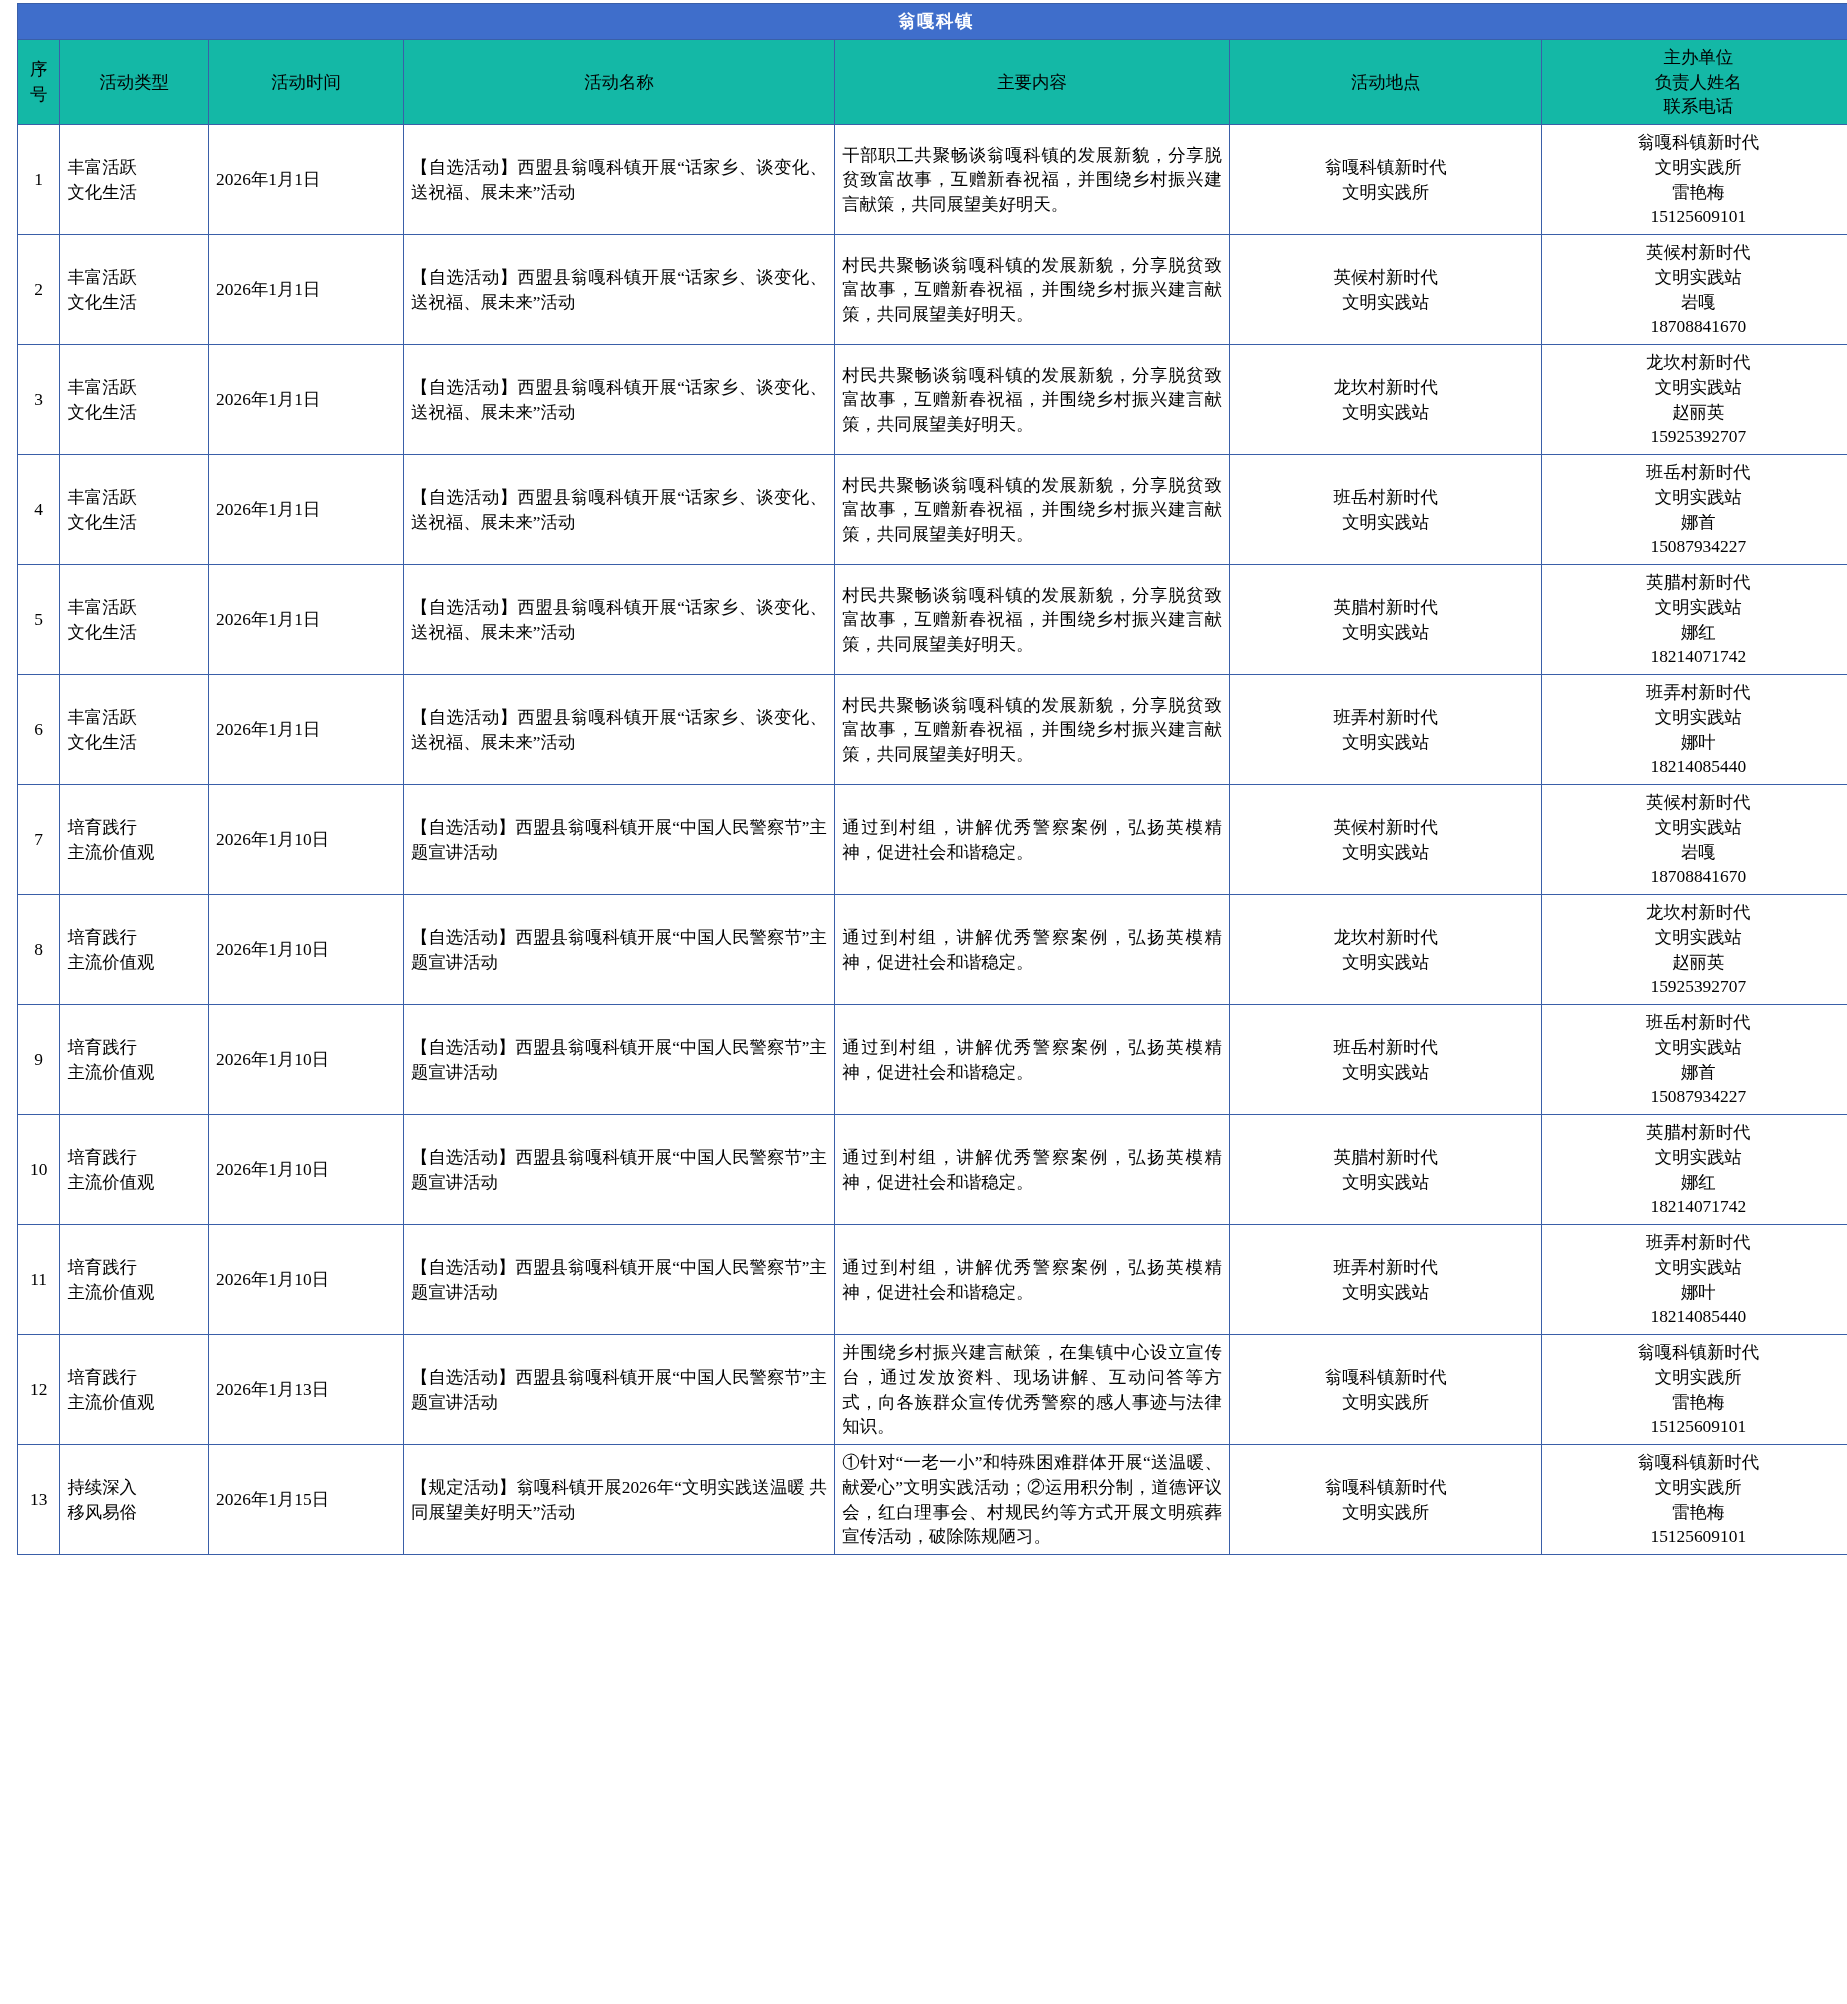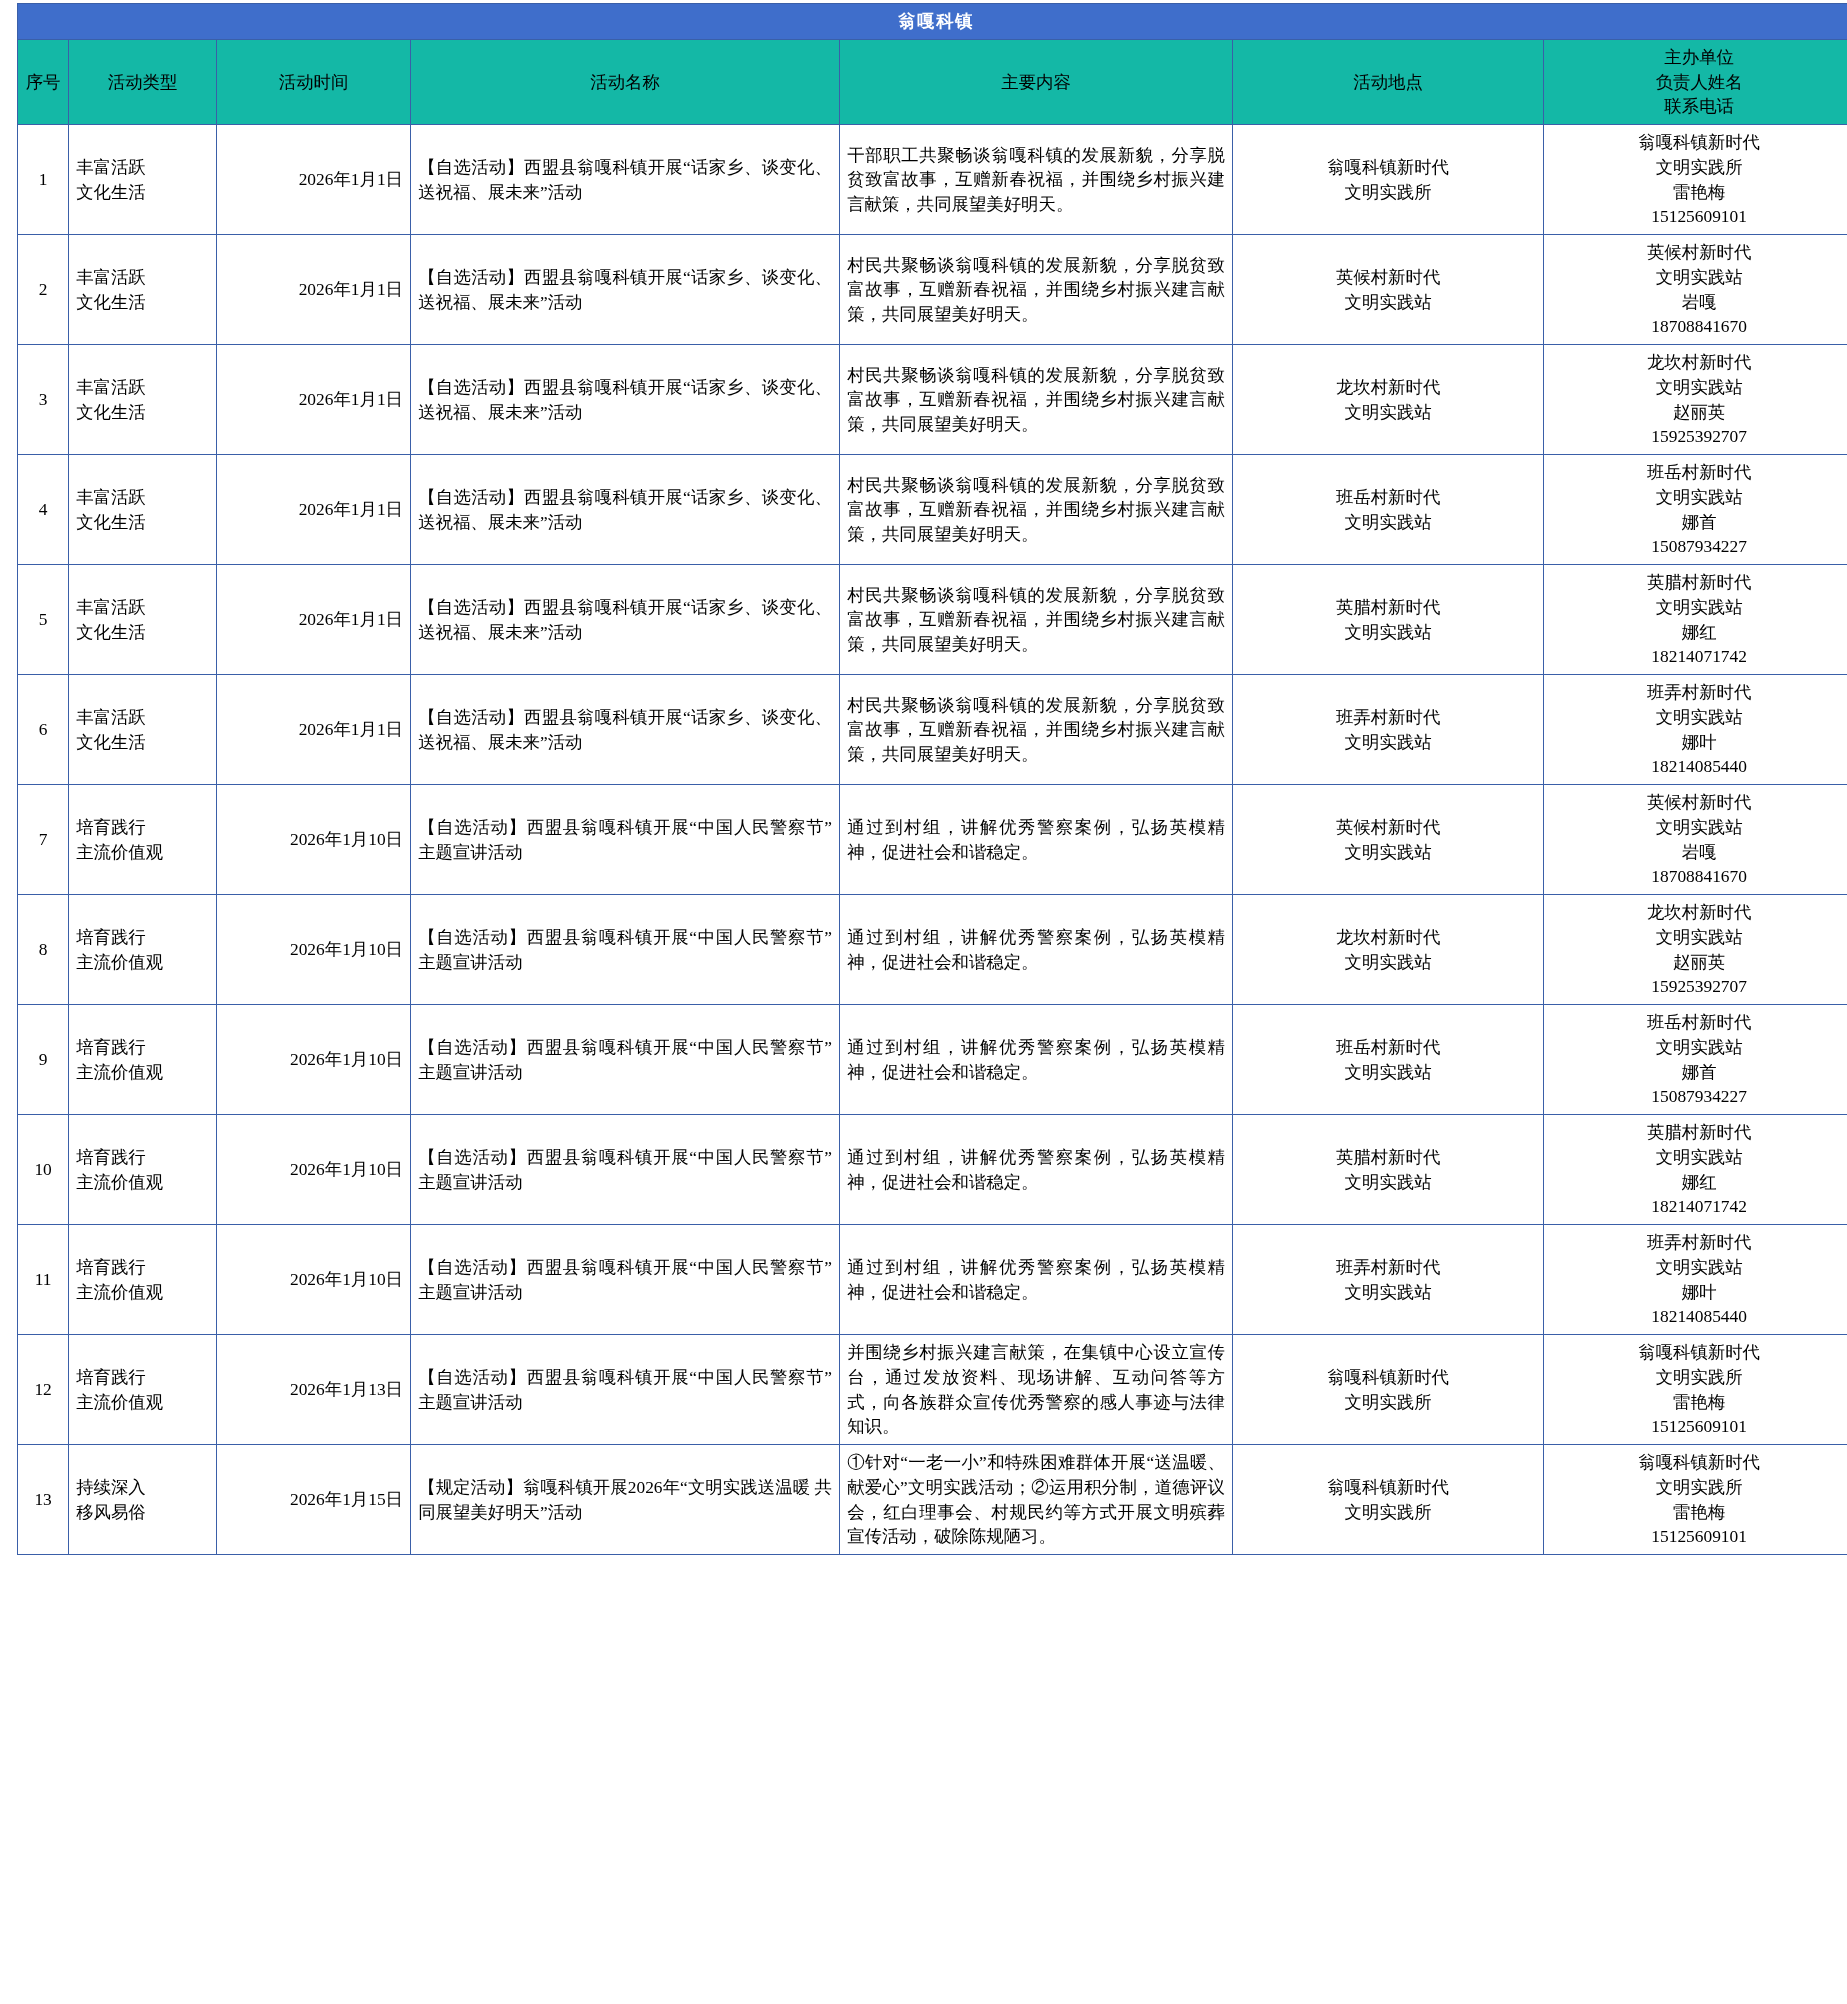--- a/index.html
+++ b/index.html
@@ -41,23 +41,23 @@
     padding: 8.2px 4.1px;
   }
   .head-row th {
     background: #14b8a6;
     text-align: center;
     font-weight: normal;
     font-size: 19.4px;
     line-height: 1.35;
     padding: 7.1px 4.1px;
   }
-  .c-idx  { width: 51px;  text-align: center; }
+  .c-idx  { width: 42px;  text-align: center; }
   .c-type { width: 148px;  text-align: left; }
-  .c-time { width: 194px;  text-align: right; }
+  .c-time { width: 194px;  text-align: left; }
   .c-name { width: 429px;  text-align: left; }
   .c-cont { width: 393px;  text-align: left; }
   .c-place{ width: 311px;  text-align: center; }
   .c-org  { width: 311px;  text-align: center; }
 
   td.c-name, td.c-cont {
     text-align: justify;
     text-justify: inter-ideograph;
   }
   td.c-type, td.c-place, td.c-org {

